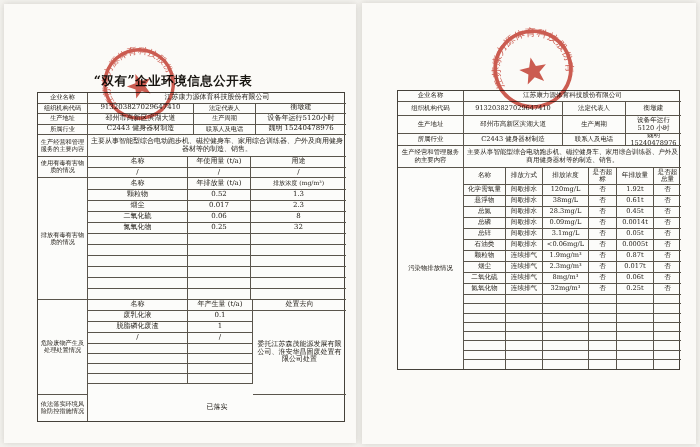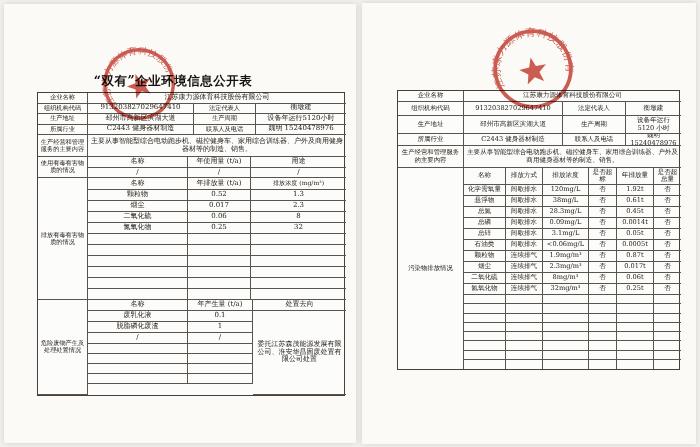--- a/index.html
+++ b/index.html
@@ -193,20 +193,24 @@
             <div class="cell" style="width:100px;height:10px"></div>
             <div class="cell" style="width:65px;height:10px"></div>
           </div>
       </div>
       <div class="col" style="width:93px">
         <div class="cell nr" style="width:93px;height:11px">处置去向</div>
         <div class="cell nr" style="width:93px;height:84px">委托江苏森茂能源发展有限公司、淮安华昌固废处置有限公司处置</div>
       </div>
     </div>
 
+    <div class="row" style="height:26px">
+      <div class="cell lab nb" style="width:50px">依法落实环境风险防控措施情况</div>
+      <div class="cell nr nb" style="width:258px">已落实</div>
+    </div>
   </div>
 
 
   <div class="tbl tbl-right">
     <div class="row" style="height:11px">
       <div class="cell lab" style="width:66px">企业名称</div>
       <div class="cell nr" style="width:217px">江苏康力源体育科技股份有限公司</div>
     </div>
     <div class="row" style="height:14px">
       <div class="cell lab" style="width:66px">组织机构代码</div>

